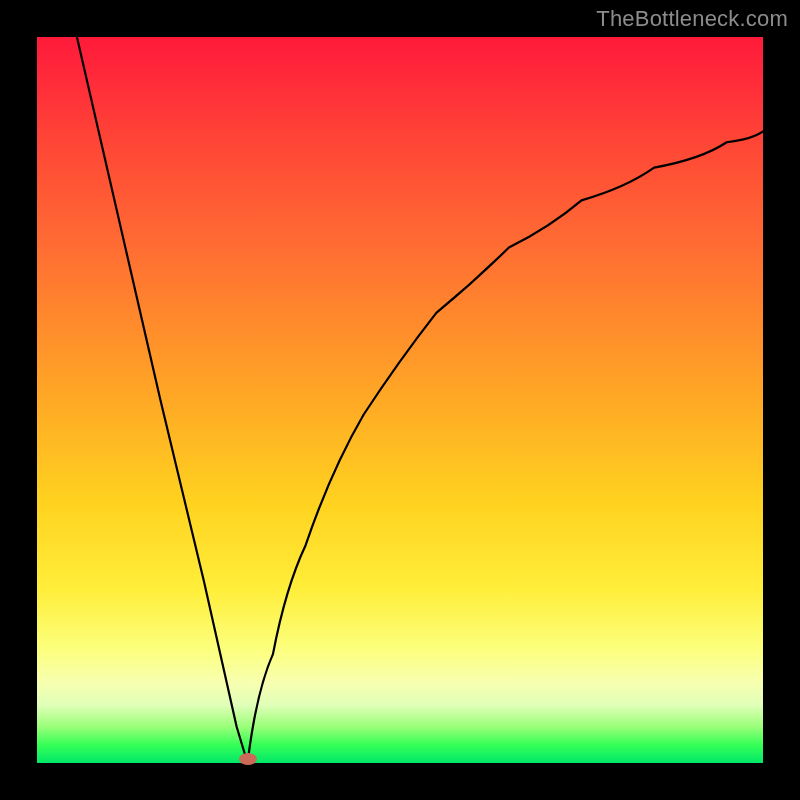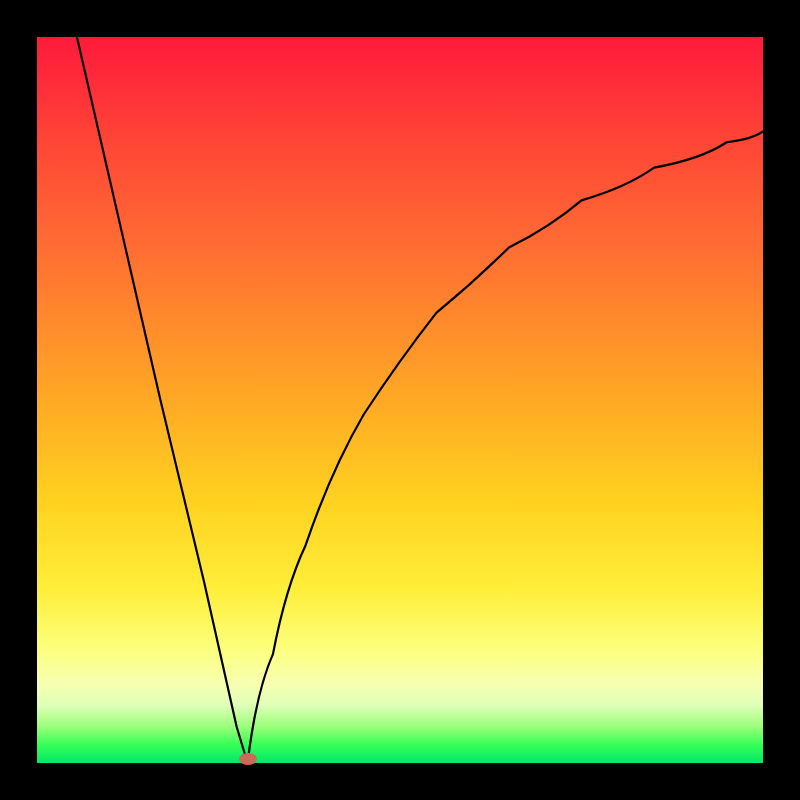--- a/index.html
+++ b/index.html
@@ -71,14 +71,15 @@
 
 <div class="frame">
 
   <div class="plot">
     <svg class="curve" viewBox="0 0 726 726" preserveAspectRatio="none">
       <path fill="none" stroke="#000" stroke-width="2.2" stroke-linecap="round" stroke-linejoin="round" d="M 39.93 0 L 123.42000000000002 363 L 166.98000000000002 544.5 L 199.65 689.7 L 210.54 726 Q 219.29233333333335 654.61 235.95000000000002 617.1 Q 248.655 550.5500000000001 268.62 508.20000000000005 Q 293.788 434.148 326.7 377.52000000000004 Q 361.38666666666666 324.4413333333334 399.3 275.88 Q 437.21333333333337 244.66200000000003 471.90000000000003 210.54000000000008 Q 513.04 190.09100000000007 544.5 163.35000000000002 Q 588.8666666666667 150.64500000000004 617.1 130.68000000000006 Q 664.6933333333333 121.92766666666671 689.6999999999999 105.26999999999998 Q 715.11 102.00299999999999 726 94.38"></path>
     </svg>
     <div class="marker" style="left:210.54px; top:722.37px;"></div>
   </div>
 
+  <div class="watermark">TheBottleneck.com</div>
 
 </div>
 
 </body></html>

